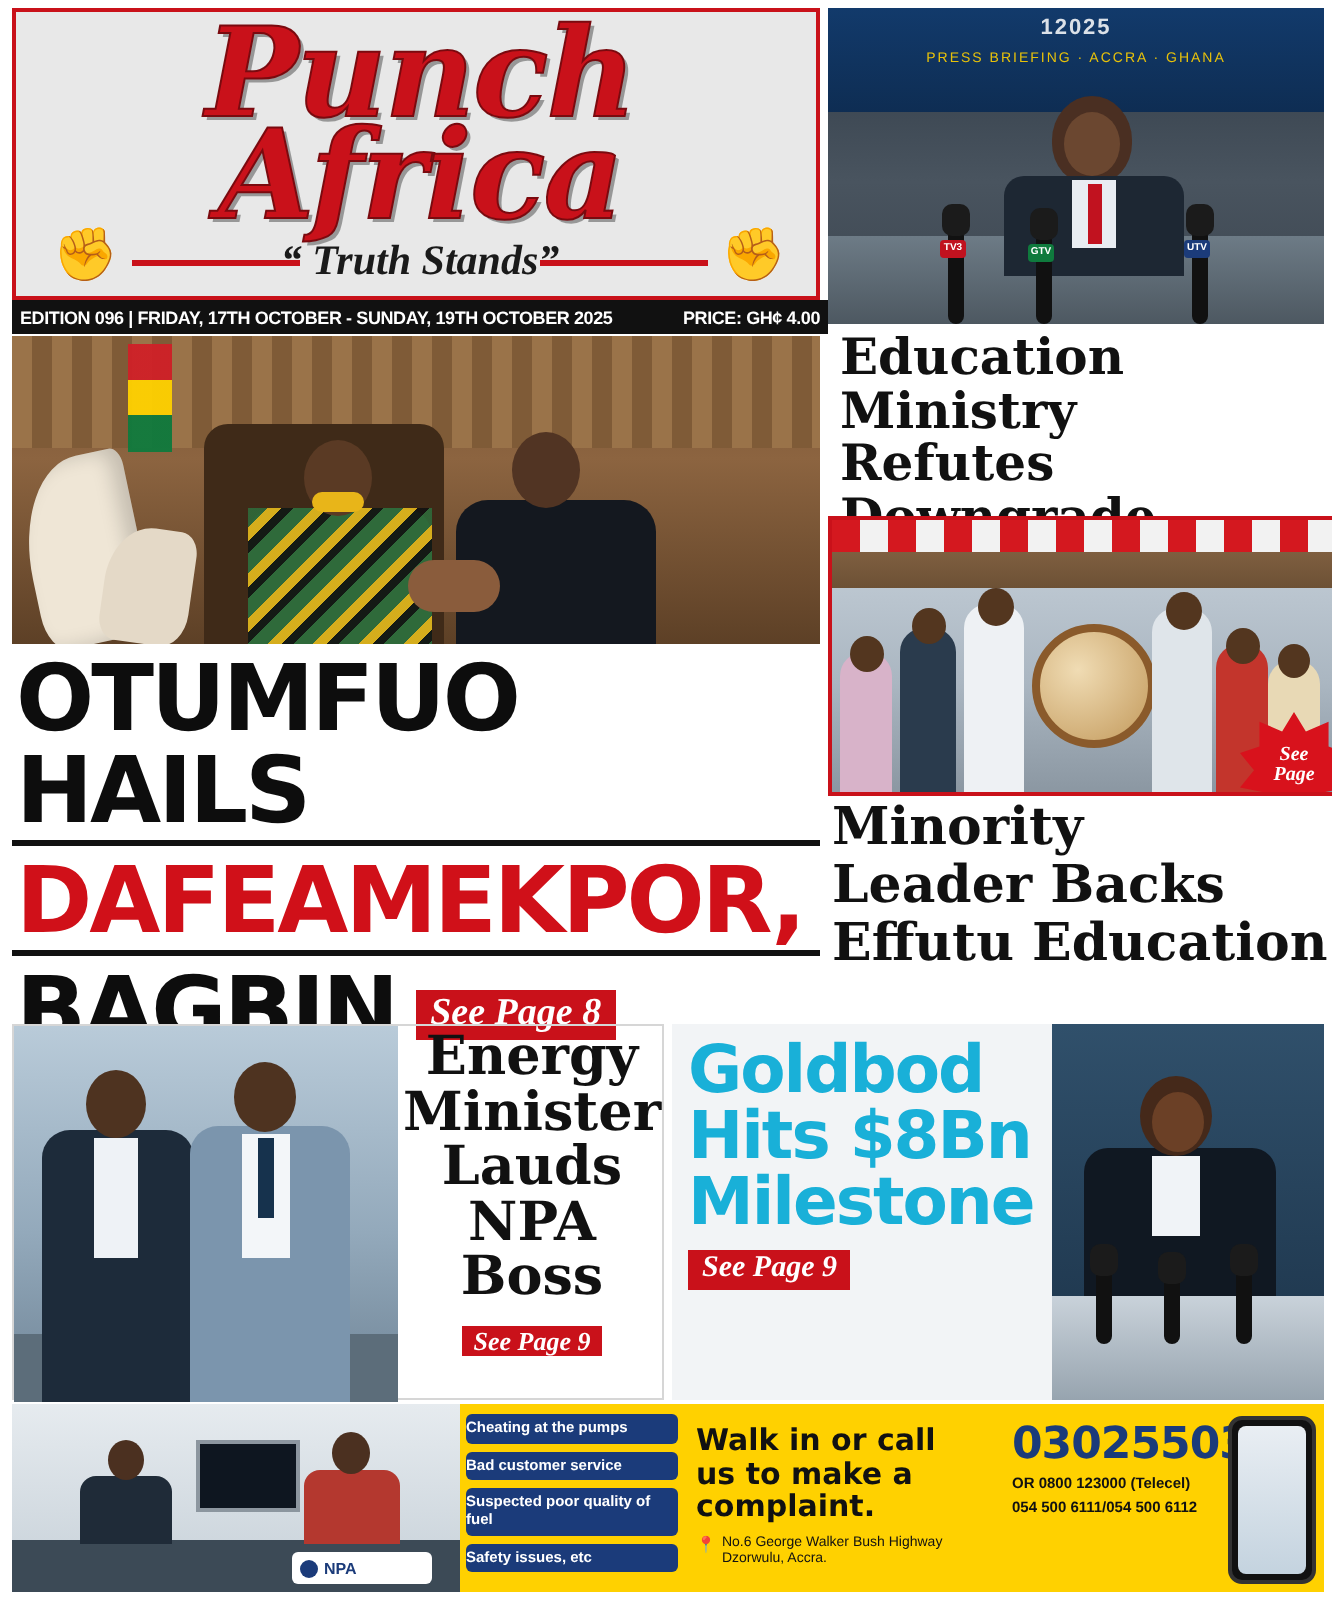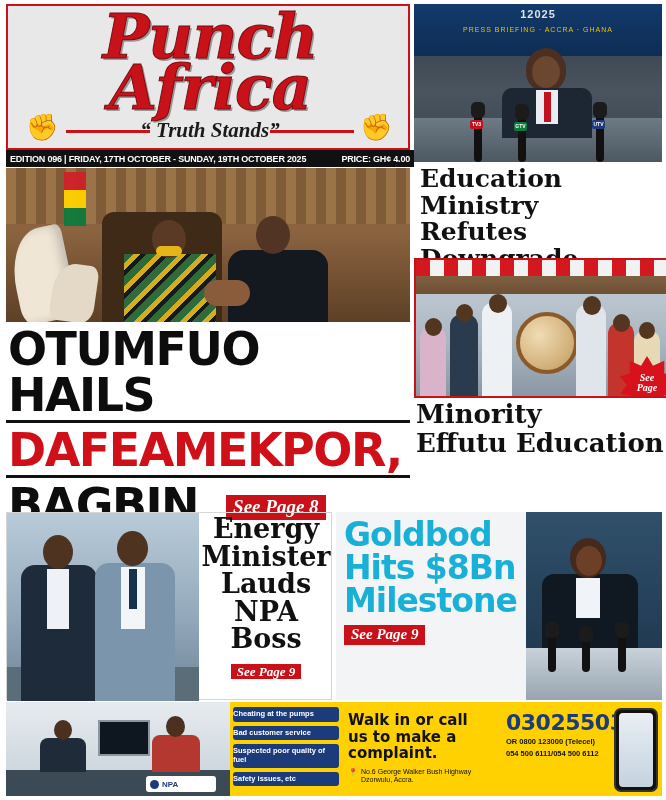--- a/index.html
+++ b/index.html
@@ -88,21 +88,21 @@
   }
   .lead-l1, .lead-l2, .lead-l3 {
     font-family: "DejaVu Sans", sans-serif;
     font-weight: bold; letter-spacing: -1.5px;
     line-height: 1.0;
   }
   .lead-l1 { font-size: 46px; color: #0d0d0d; padding: 4px 0 0 2px; }
   .lead-l2 { font-size: 46px; color: #d01019; padding: 2px 0 0 2px; }
   .lead-l3 { font-size: 46px; color: #0d0d0d; padding: 2px 0 0 2px; }
   .lead-div { height: 3px; background: #111; margin: 2px 0 2px 0; }
-  .lead-row3 { display: flex; align-items: flex-end; gap: 28px; }
+  .lead-row3 { display: flex; align-items: flex-end; gap: 10px; }
   .lead-row3 .seepage { margin-bottom: 8px; font-size: 19px; }
 
   
   .min-photo {
     position: absolute; left: 414px; top: 258px; width: 268px; height: 140px;
     overflow: hidden; background: #8f9aa6;
     border: 2px solid #c9111a;
   }
   .min-head {
     position: absolute; left: 414px; top: 400px; width: 250px; height: 108px;
@@ -381,20 +381,21 @@
     <div class="mp-h" style="left:223px;top:62px;width:16px;height:17px;"></div>
 
     <div class="starburst">
       <span>See</span>
       <span>Page</span>
     </div>
   </div>
 
   <div class="min-head">
     <div>Minority</div>
+    <div>Leader Backs</div>
     <div>Effutu Education</div>
   </div>
 
   <div class="energy-box">
     <div class="energy-photo">
       <div class="ph ep-bg"></div>
       <div class="ph ep-floor"></div>
       <div class="ph ep-m1-b"></div>
       <div class="ph ep-m1-s"></div>
       <div class="ph ep-m1-h"></div>

